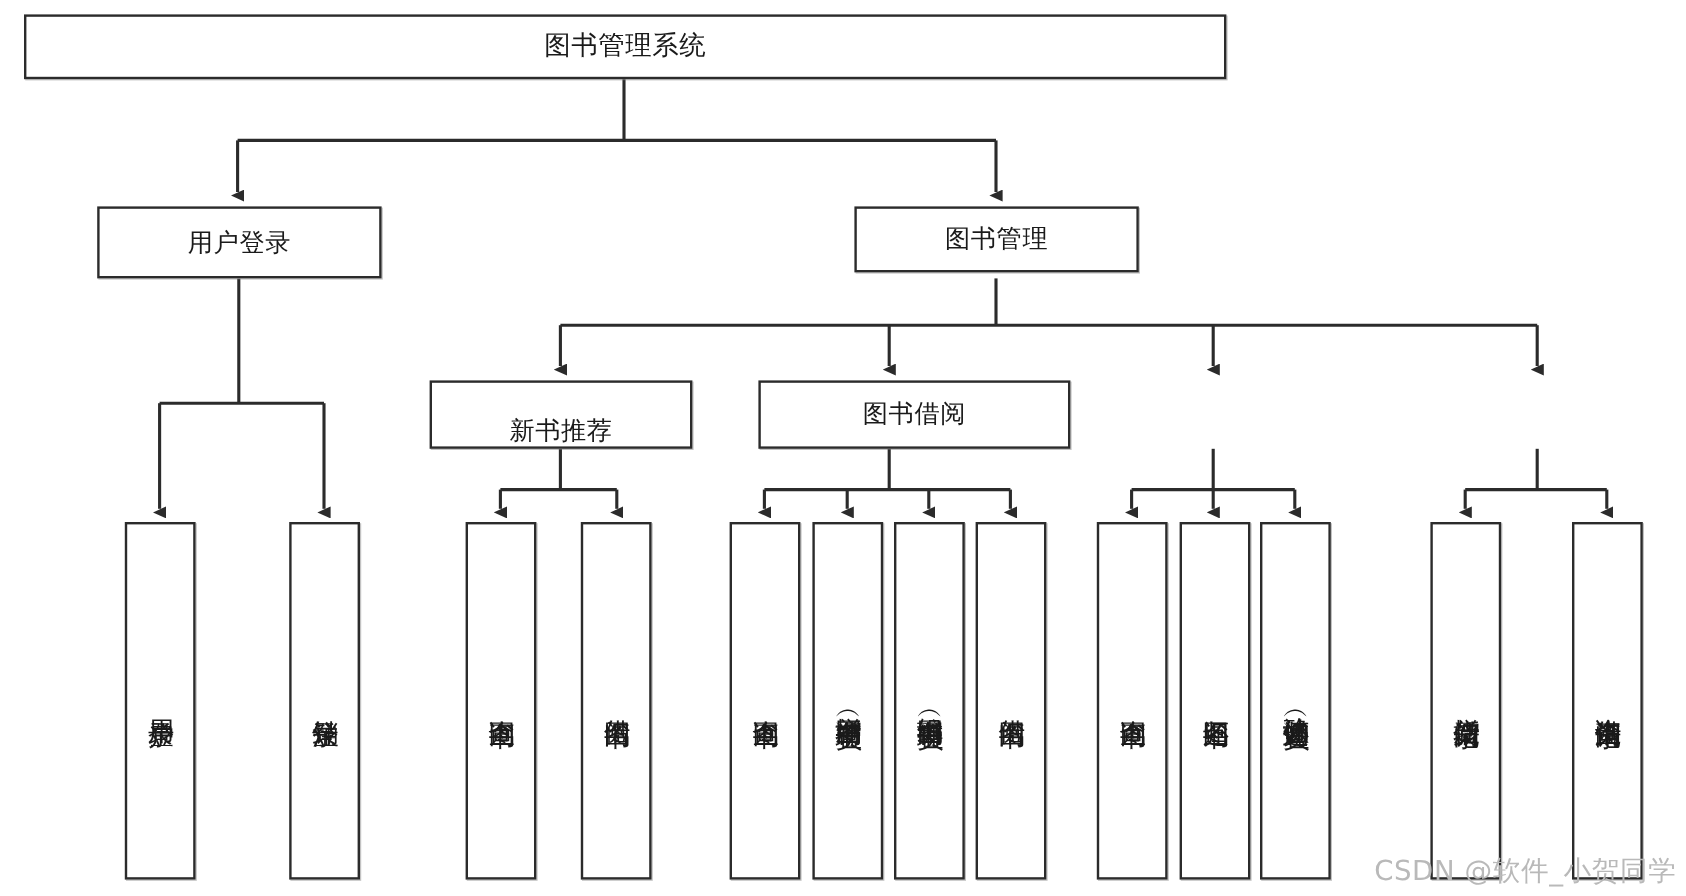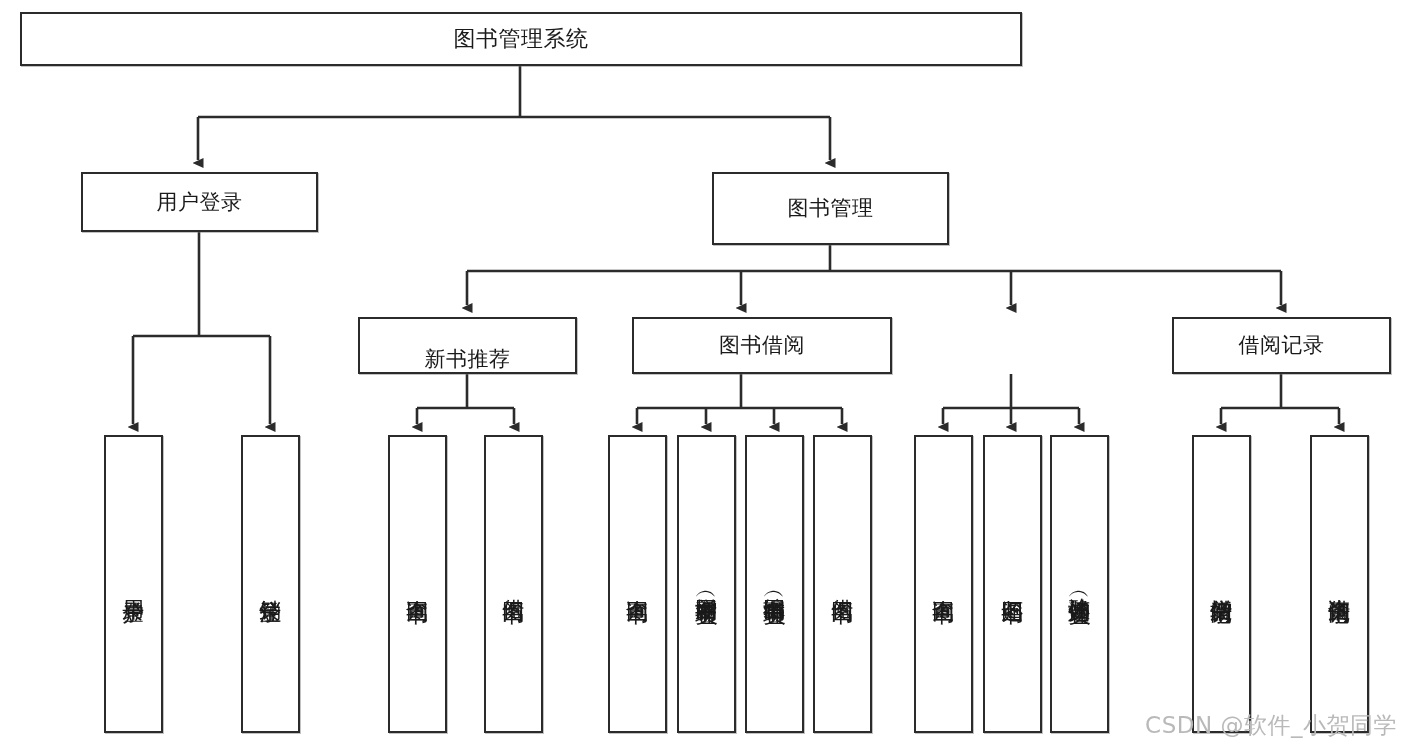--- a/index.html
+++ b/index.html
@@ -130,32 +130,29 @@
     </g>
   </svg>
 
   <div class="node horizontal root" style="left:20px; top:12px; width:1002px; height:54px;">
     <span class="node-label">图书管理系统</span>
   </div>
 
   <div class="node horizontal" style="left:81px; top:172px; width:237px; height:60px;">
     <span class="node-label">用户登录</span>
   </div>
-  <div class="node horizontal" style="left:712px; top:172px; width:237px; height:73px;">
+  <div class="node horizontal" style="left:712px; top:172px; width:237px; height:55px;">
     <span class="node-label">图书管理</span>
   </div>
 
   <div class="node horizontal" style="left:358px; top:317px; width:219px; height:57px;align-items:flex-end;">
     <span class="node-label">新书推荐</span>
   </div>
   <div class="node horizontal" style="left:632px; top:317px; width:260px; height:57px;">
     <span class="node-label">图书借阅</span>
-  </div>
-  <div class="node horizontal" style="left:1172px; top:317px; width:219px; height:57px;">
-    <span class="node-label">借阅记录</span>
   </div>
 
   <div class="node vertical" style="left:104px; top:435px; width:59px; height:298px;">
     <span class="node-label">用户登录</span>
   </div>
   <div class="node vertical" style="left:241px; top:435px; width:59px; height:298px;">
     <span class="node-label">注销登录</span>
   </div>
 
   <div class="node vertical" style="left:388px; top:435px; width:59px; height:298px;">

